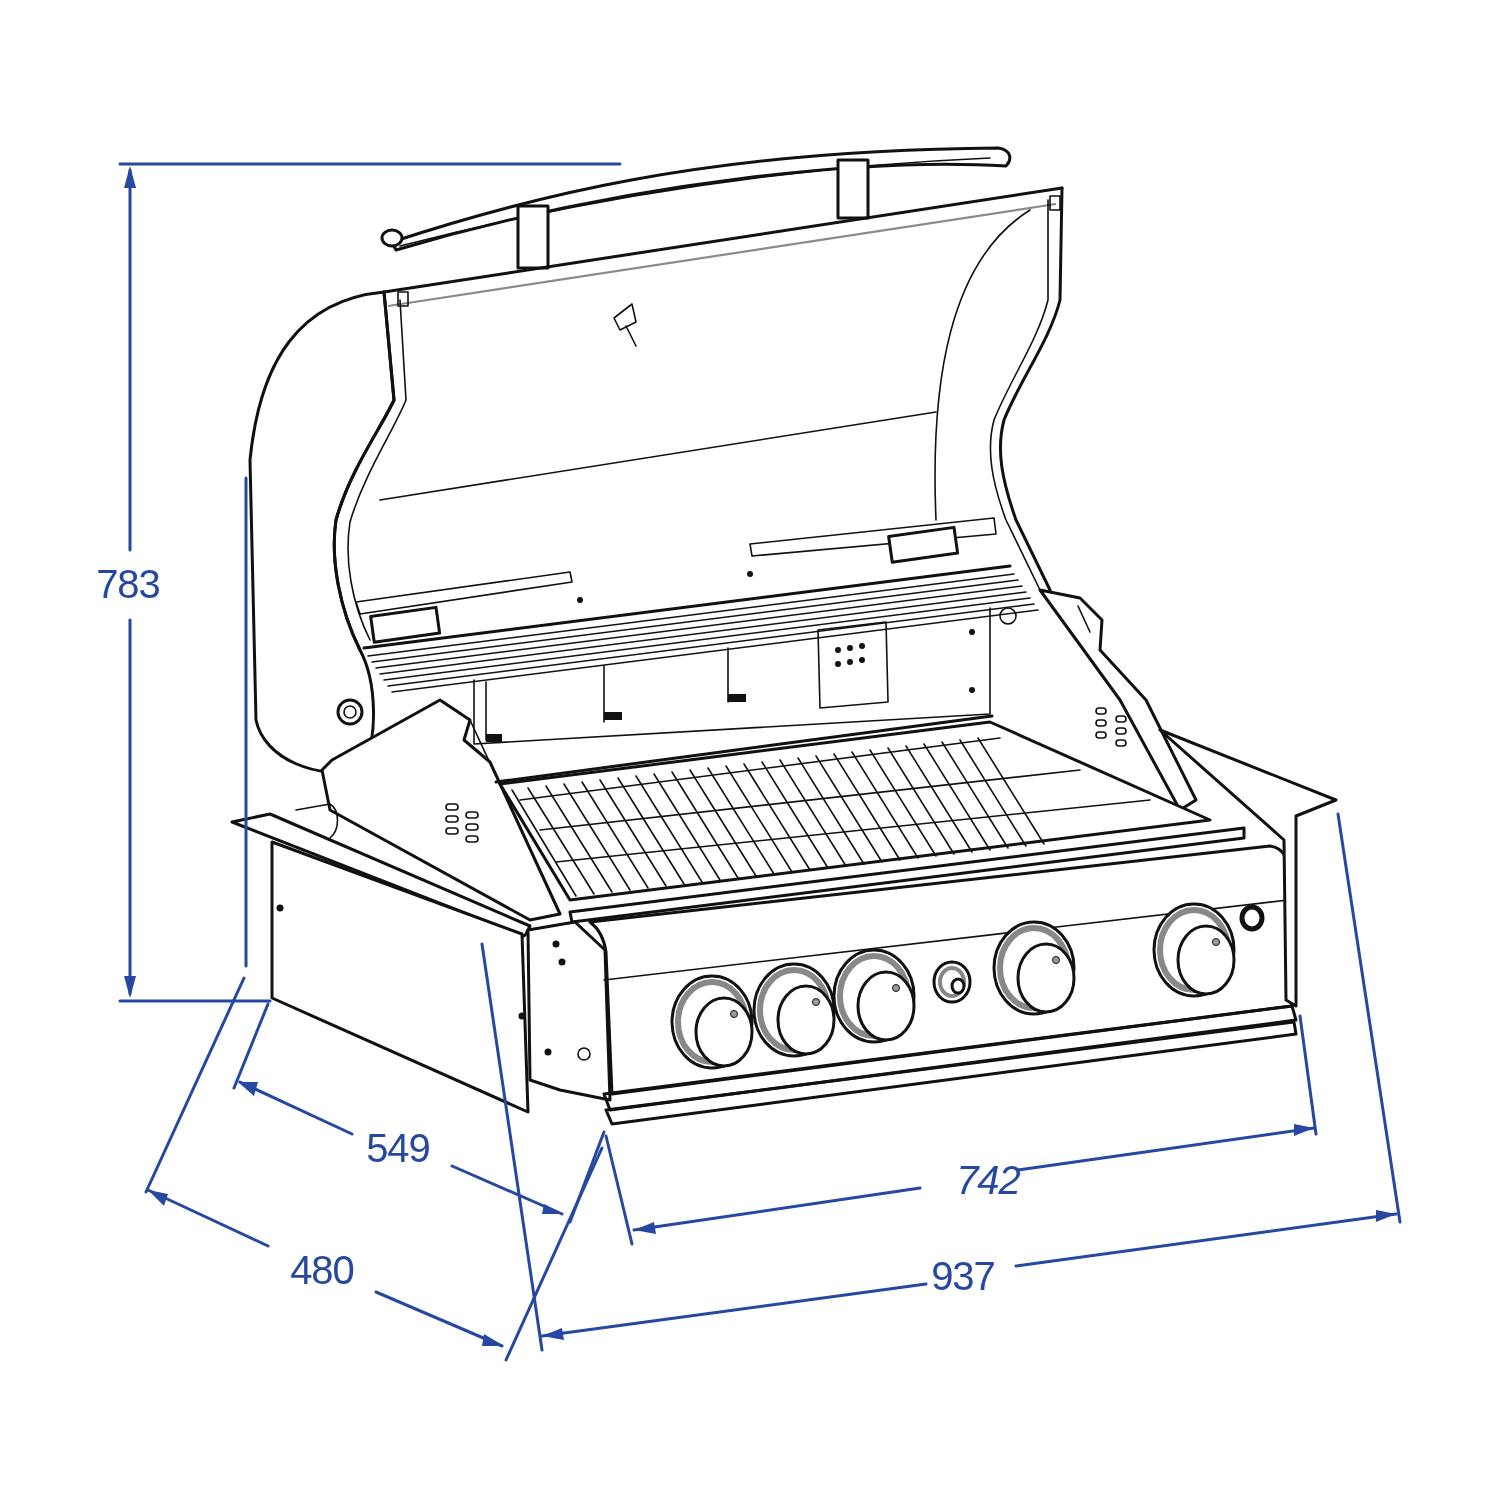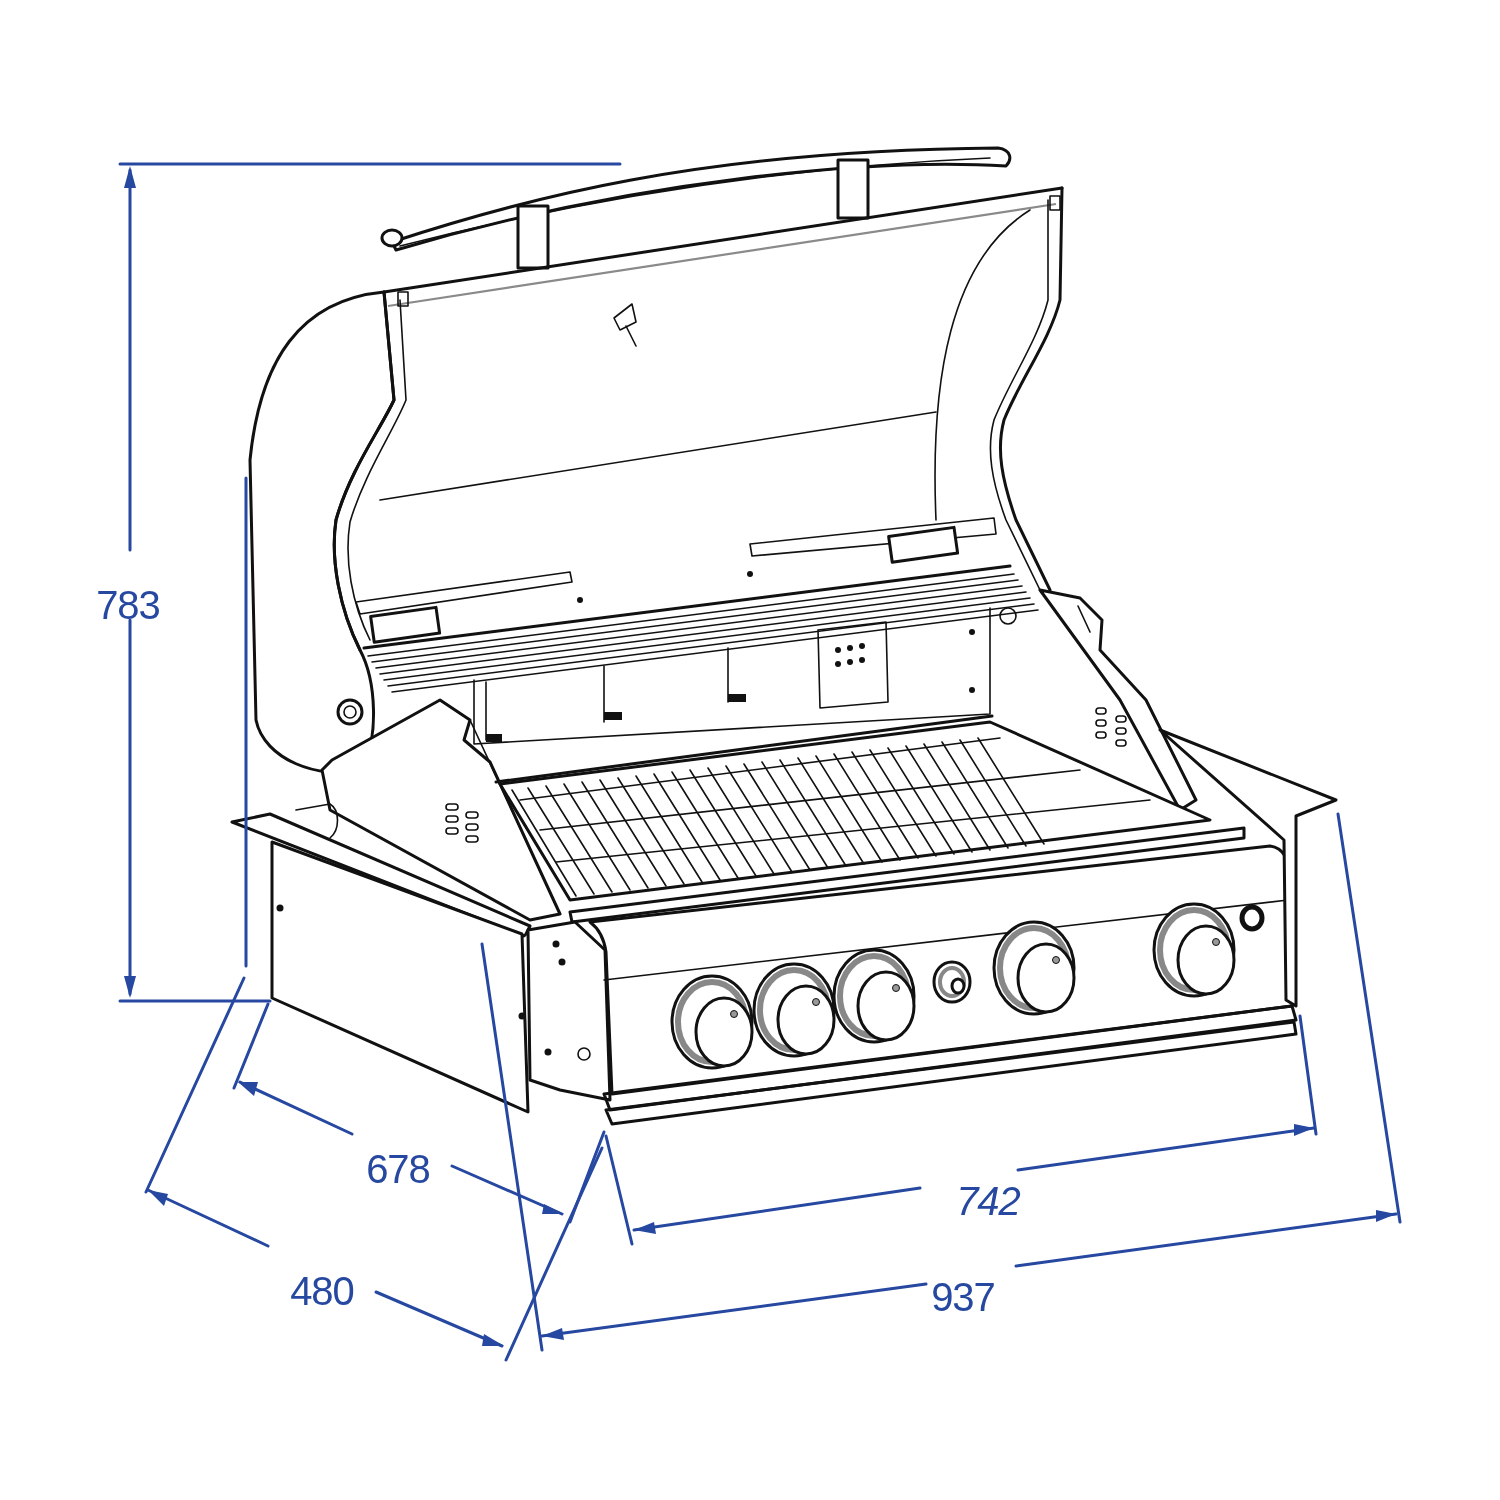--- a/index.html
+++ b/index.html
@@ -4,21 +4,21 @@
   <style>
     html, body { margin: 0; padding: 0; background: #ffffff; }
     body { width: 1500px; height: 1500px; position: relative; overflow: hidden; font-family: "Liberation Sans", sans-serif; }
     #stage { position: absolute; left: 0; top: 0; width: 1500px; height: 1500px; }
     .ink { fill: none; stroke: #111; stroke-width: 3; stroke-linejoin: round; stroke-linecap: round; }
     .ink-thin { fill: none; stroke: #111; stroke-width: 1.6; stroke-linejoin: round; stroke-linecap: round; }
     .ink-fill { fill: #ffffff; stroke: #111; stroke-width: 3; stroke-linejoin: round; }
     .grey { fill: none; stroke: #8a8a8a; stroke-width: 2.2; }
     .dim { fill: none; stroke: #2648a0; stroke-width: 3; stroke-linecap: round; }
     .arrow { fill: #2648a0; }
-    .dim-label { position: absolute; color: #2648a0; font-family: "Liberation Sans", sans-serif; font-size: 40px; line-height: 1; white-space: nowrap; transform: translate(-50%, -50%); letter-spacing: -1px; margin-top: 21px; }
+    .dim-label { position: absolute; color: #2648a0; font-family: "Liberation Sans", sans-serif; font-size: 40px; line-height: 1; white-space: nowrap; transform: translate(-50%, -50%); letter-spacing: -1px; }
   </style>
 </head>
 <body>
 
 <div id="stage">
   <svg width="1500" height="1500" viewBox="0 0 1500 1500" xmlns="http://www.w3.org/2000/svg">
 
     <g>
       <path class="ink-fill" d="M392 242 C 520 200, 700 150, 998 148 C 1012 150, 1012 160, 1006 166 C 880 158, 640 178, 396 250 Z"></path>
       <ellipse class="ink-fill" cx="392" cy="238" rx="10" ry="8"></ellipse>
@@ -255,17 +255,17 @@
       <path class="dim" d="M1338 814 L 1400 1222"></path>
       <path class="dim" d="M542 1336 L 926 1284"></path>
       <path class="dim" d="M1016 1266 L 1396 1214"></path>
       <polygon class="arrow" points="562,1328 542,1336 564,1340"></polygon>
       <polygon class="arrow" points="1376,1210 1396,1214 1376,1222"></polygon>
     </g>
   </svg>
 
   
   <div class="dim-label" style="left:128px; top:584px;">783</div>
-  <div class="dim-label" style="left:398px; top:1148px;">678</div>
+  <div class="dim-label" style="left:398px; top:1148px;">549</div>
   <div class="dim-label" style="left:322px; top:1270px;">480</div>
   <div class="dim-label" style="left:988px; top:1180px;font-style:italic;">742</div>
   <div class="dim-label" style="left:963px; top:1276px;text-align:center;">937</div>
 </div>
 
 </body></html>

